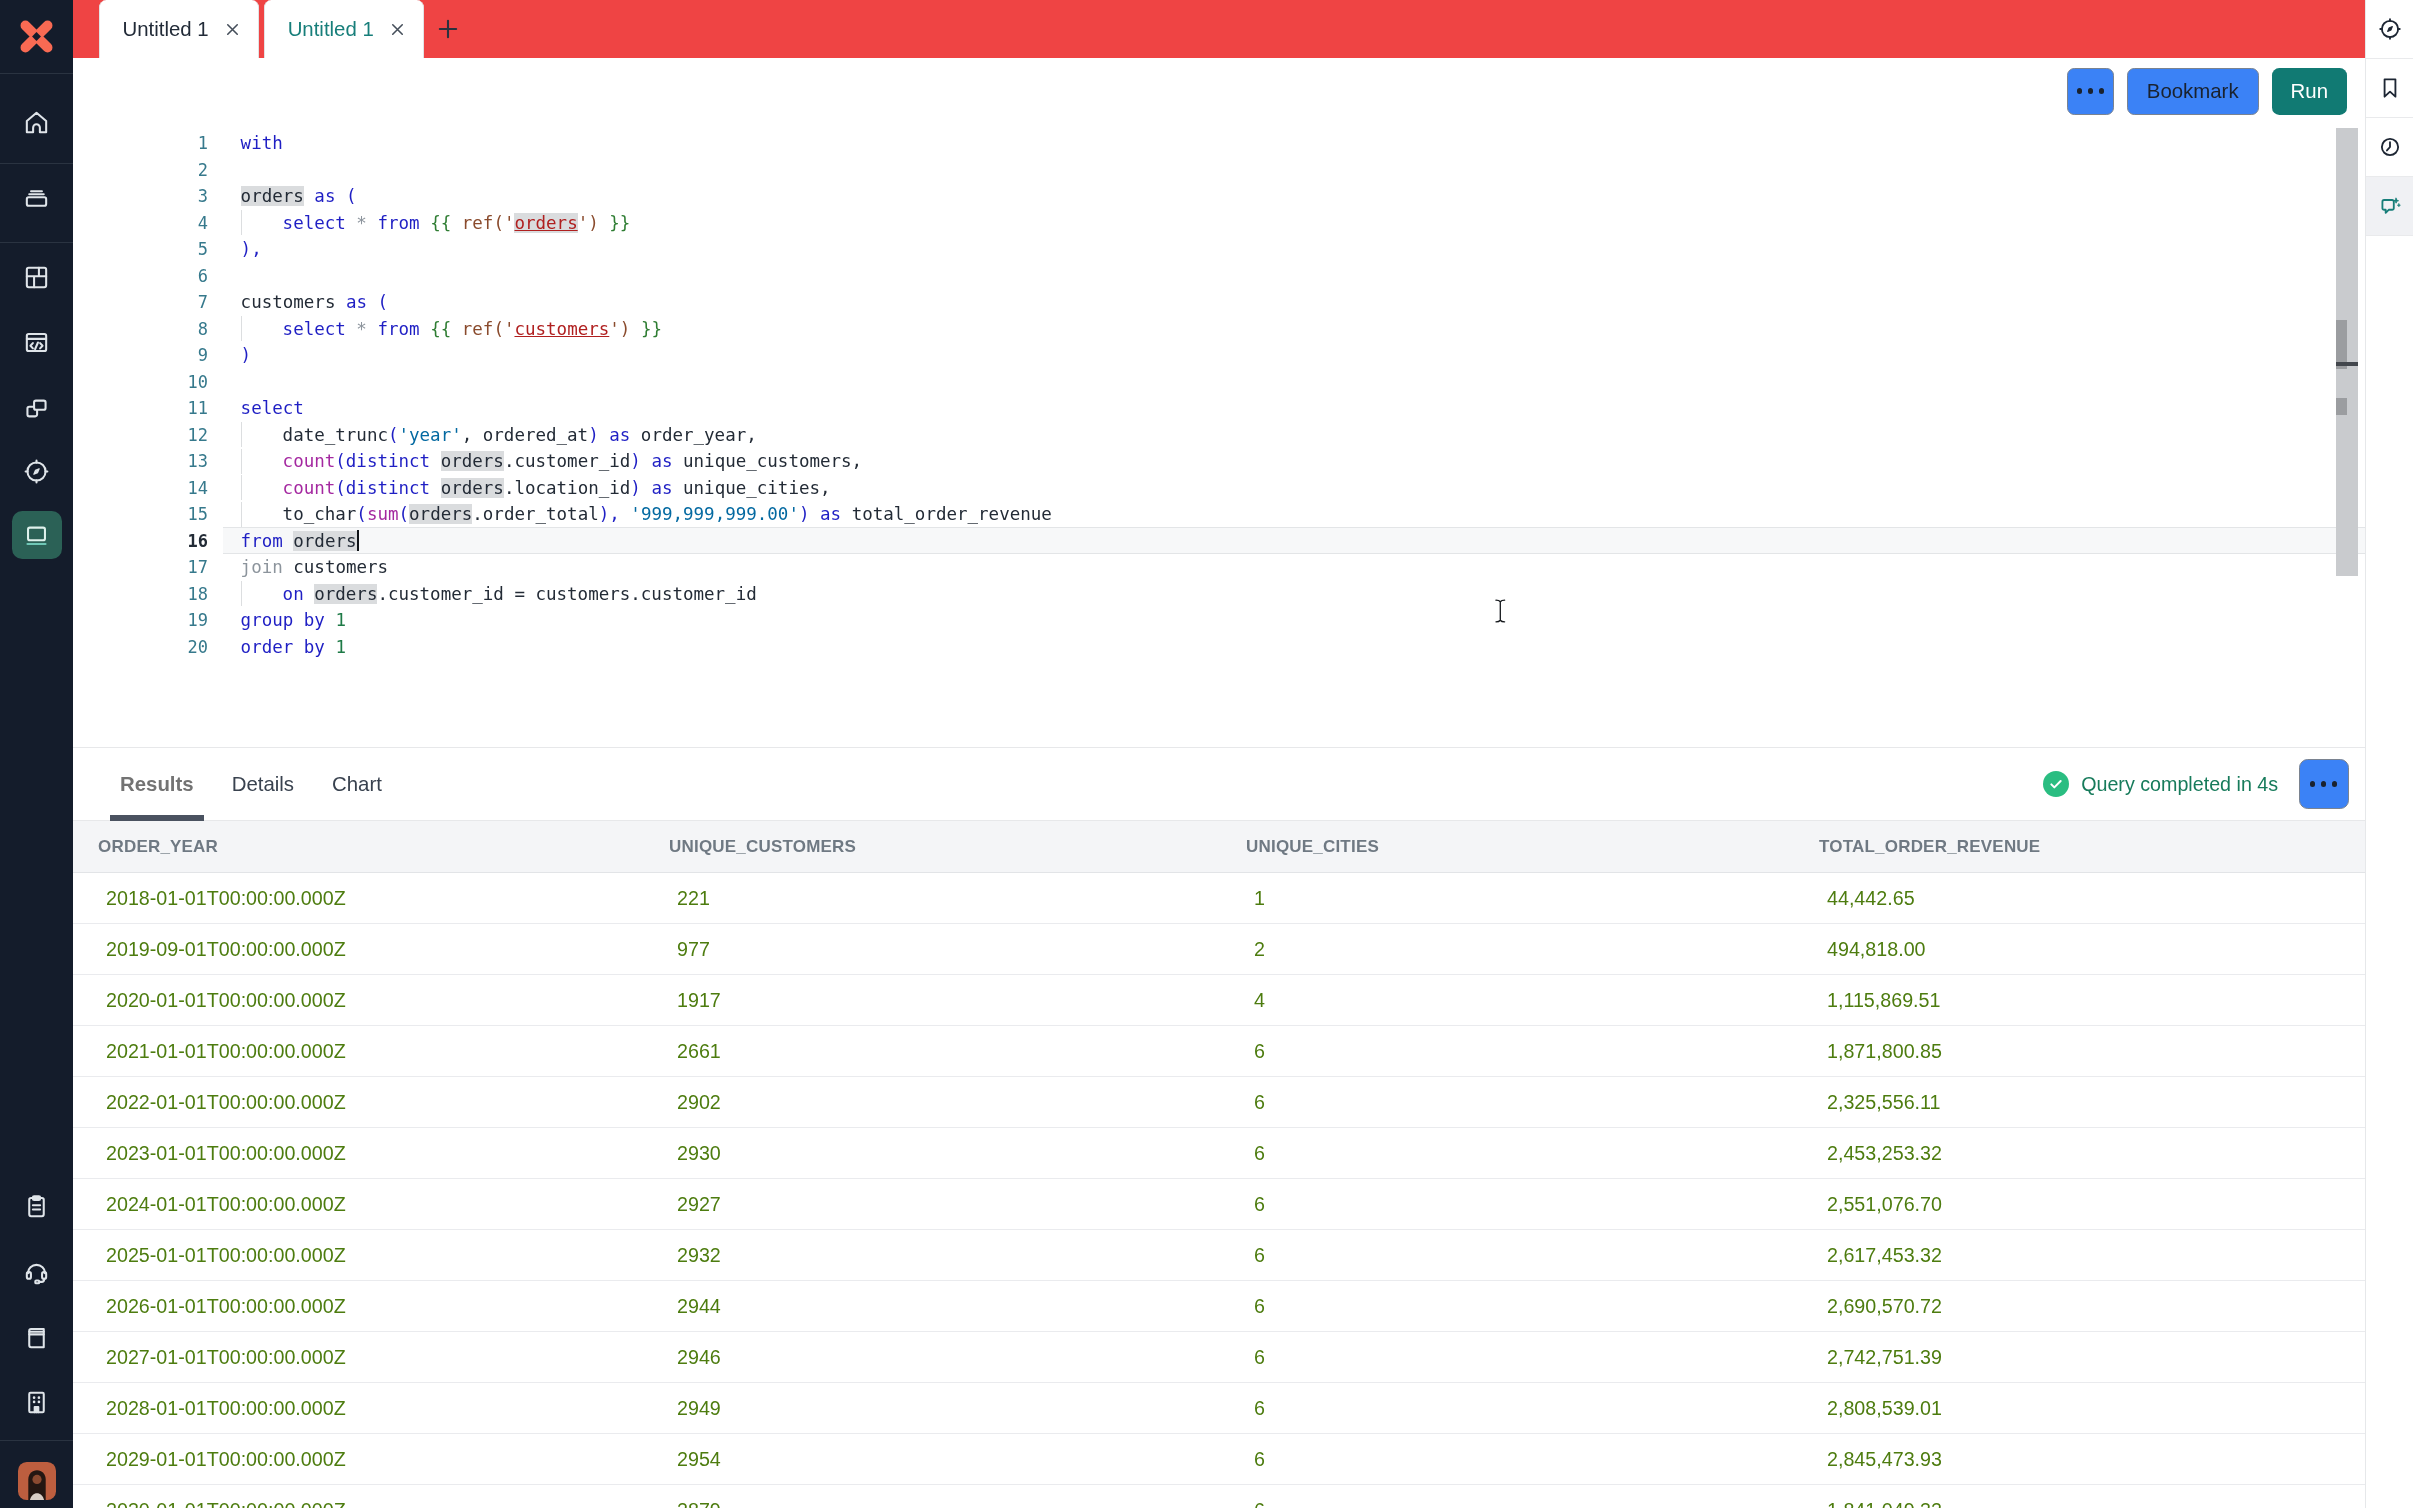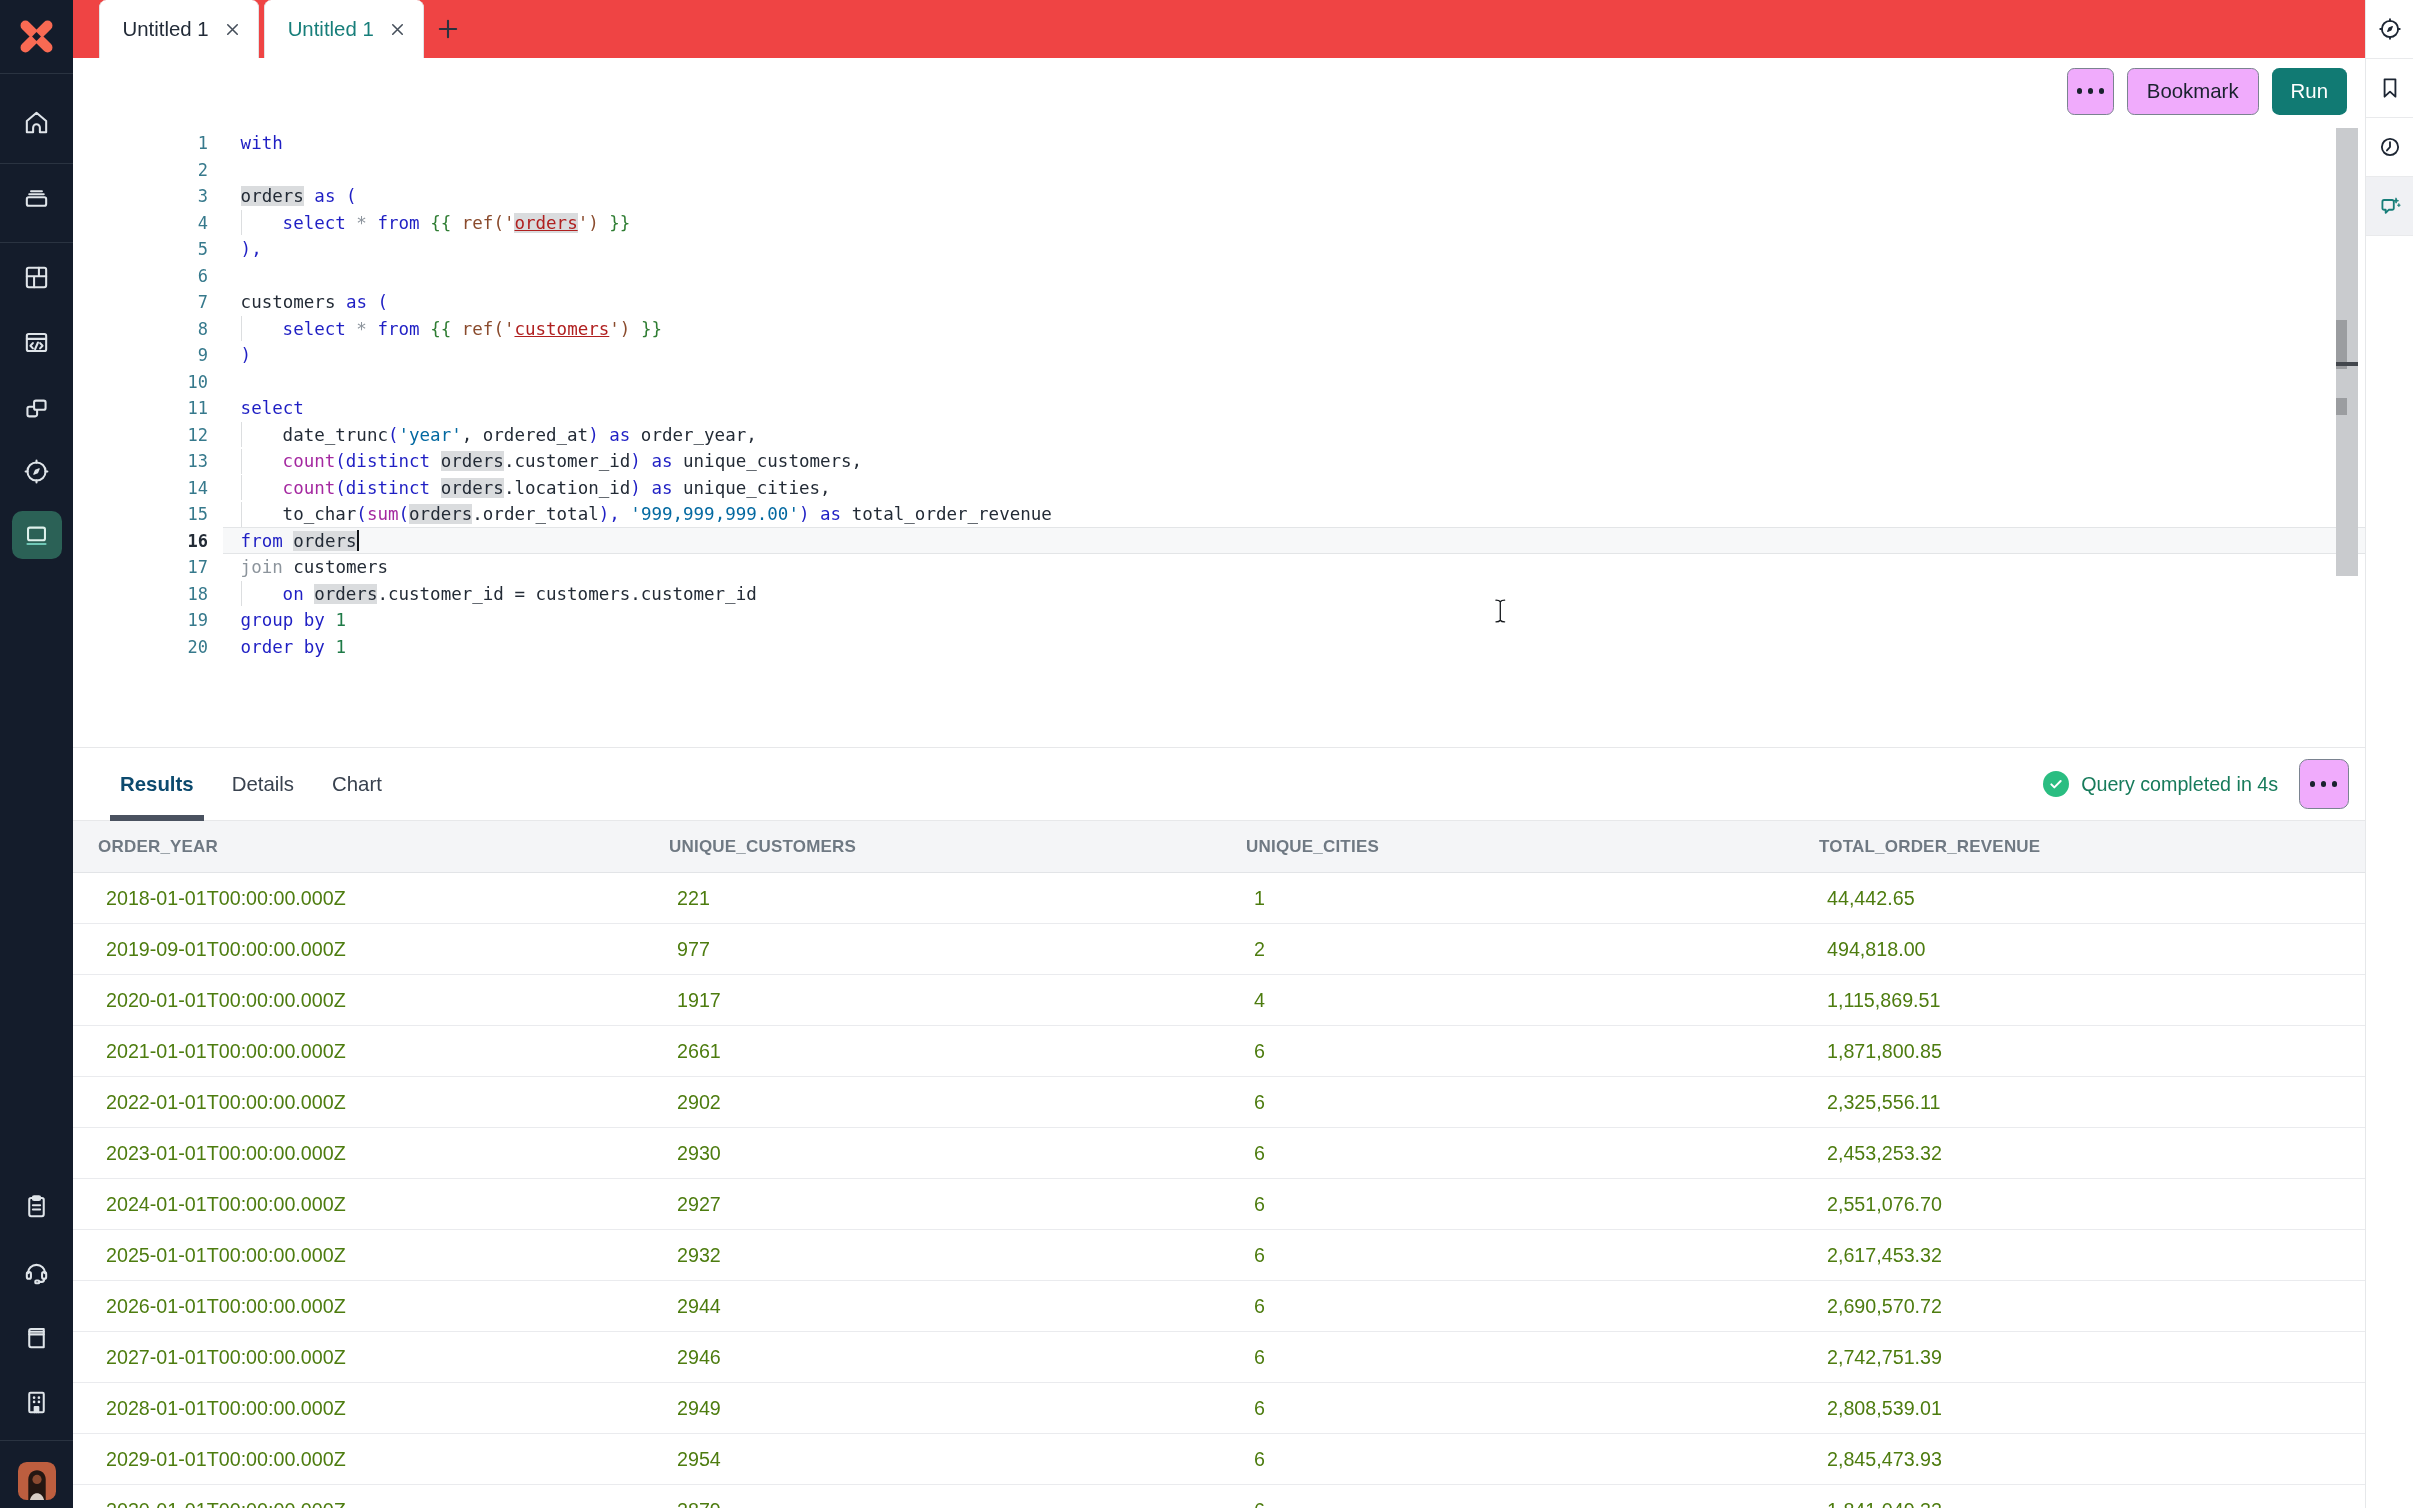--- a/index.html
+++ b/index.html
@@ -33,21 +33,21 @@
        padding:0 16px 0 23px;margin-left:4.4px;border-left:0.7px solid #E2E3E5;border-right:0.7px solid #E2E3E5;cursor:pointer}
   .tab:first-of-type{margin-left:25.5px}
   .tab .lbl{font-size:20.4px;color:#222B38}
   .tab.t2 .lbl{color:#177E7A}
   .tab .close{margin-left:14.6px;display:flex}
   .newtab{width:47px;height:58px;display:flex;align-items:center;justify-content:center;cursor:pointer}
 
   
   .toolbar{position:absolute;left:73px;top:58px;right:47px;height:66px;background:#fff;
            display:flex;align-items:center;justify-content:flex-end;gap:13px;padding-right:19px;box-sizing:border-box}
-  .btn{height:47px;border-radius:7.3px;border:1.5px solid #7A8390;background:#f0abfc;font-size:20.4px;
+  .btn{height:47px;border-radius:7.3px;border:1.5px solid #7A8390;background:#3b82f6;font-size:20.4px;
        color:#1A222E;display:flex;align-items:center;padding:0 19px;box-sizing:border-box;cursor:pointer;
        font-family:"Liberation Sans",sans-serif}
   .btn.iconbtn{width:47px;padding:0;justify-content:center}
   .btn.run{background:#117A73;border:none;color:#fff;font-weight:500}
   .dots{display:flex;align-items:center}
   .dots i{width:5.1px;height:5.1px;border-radius:50%;background:#1A222E;display:inline-block;margin:0 2.9px}
 
   
   .editor{position:absolute;left:73px;top:124px;right:47px;height:623px;background:#fff;
           font-family:"DejaVu Sans Mono",monospace;font-size:17.5px}
@@ -69,21 +69,21 @@
   .sbthumb .m2{position:absolute;left:0;top:270px;width:11px;height:17px;background:#9B9DA0}
   .sbthumb .cur{position:absolute;left:0;top:234px;width:22px;height:4.4px;background:#43474D}
   .ibeam{position:absolute;left:1420px;top:474px}
 
   
   .results{position:absolute;left:73px;top:747px;right:47px;bottom:0;background:#fff;border-top:0.7px solid #E7E8EA}
   .rtabs{height:73px;display:flex;align-items:center;border-bottom:0.7px solid #E7E8EA;
          padding:0 17.5px 0 47px;box-sizing:border-box}
   .rtab{font-size:20.4px;color:#39424F;margin-right:38px;position:relative;height:73px;
         display:flex;align-items:center;cursor:pointer}
-  .rtab.active{font-weight:bold;color:#0c4a6e}
+  .rtab.active{font-weight:bold;color:#737373}
   .rtab.active::after{content:"";position:absolute;left:-10.2px;right:-10.2px;bottom:0;height:5.1px;background:#4A5260}
   .rstatus{margin-left:auto;display:flex;align-items:center;gap:11.7px}
   .check{width:26px;height:26px;border-radius:50%;background:#2ABD81;display:flex;align-items:center;justify-content:center;flex:0 0 26px}
   .stxt{font-size:19.7px;color:#177B5B}
   .btn.more2{width:50px;height:50px;border-radius:8.7px;margin-left:8.7px}
   .thead{height:52px;background:#F4F5F7;border-bottom:0.7px solid #E2E4E7;display:grid;
          grid-template-columns:571px 577px 573px 1fr;align-items:center;padding-left:25px;box-sizing:border-box}
   .thead div{font-size:17px;font-weight:bold;color:#6F7983;letter-spacing:0.2px}
   .trow{height:51px;border-bottom:0.7px solid #EAEBEE;display:grid;
         grid-template-columns:571px 577px 573px 1fr;align-items:center;padding-left:33px;

